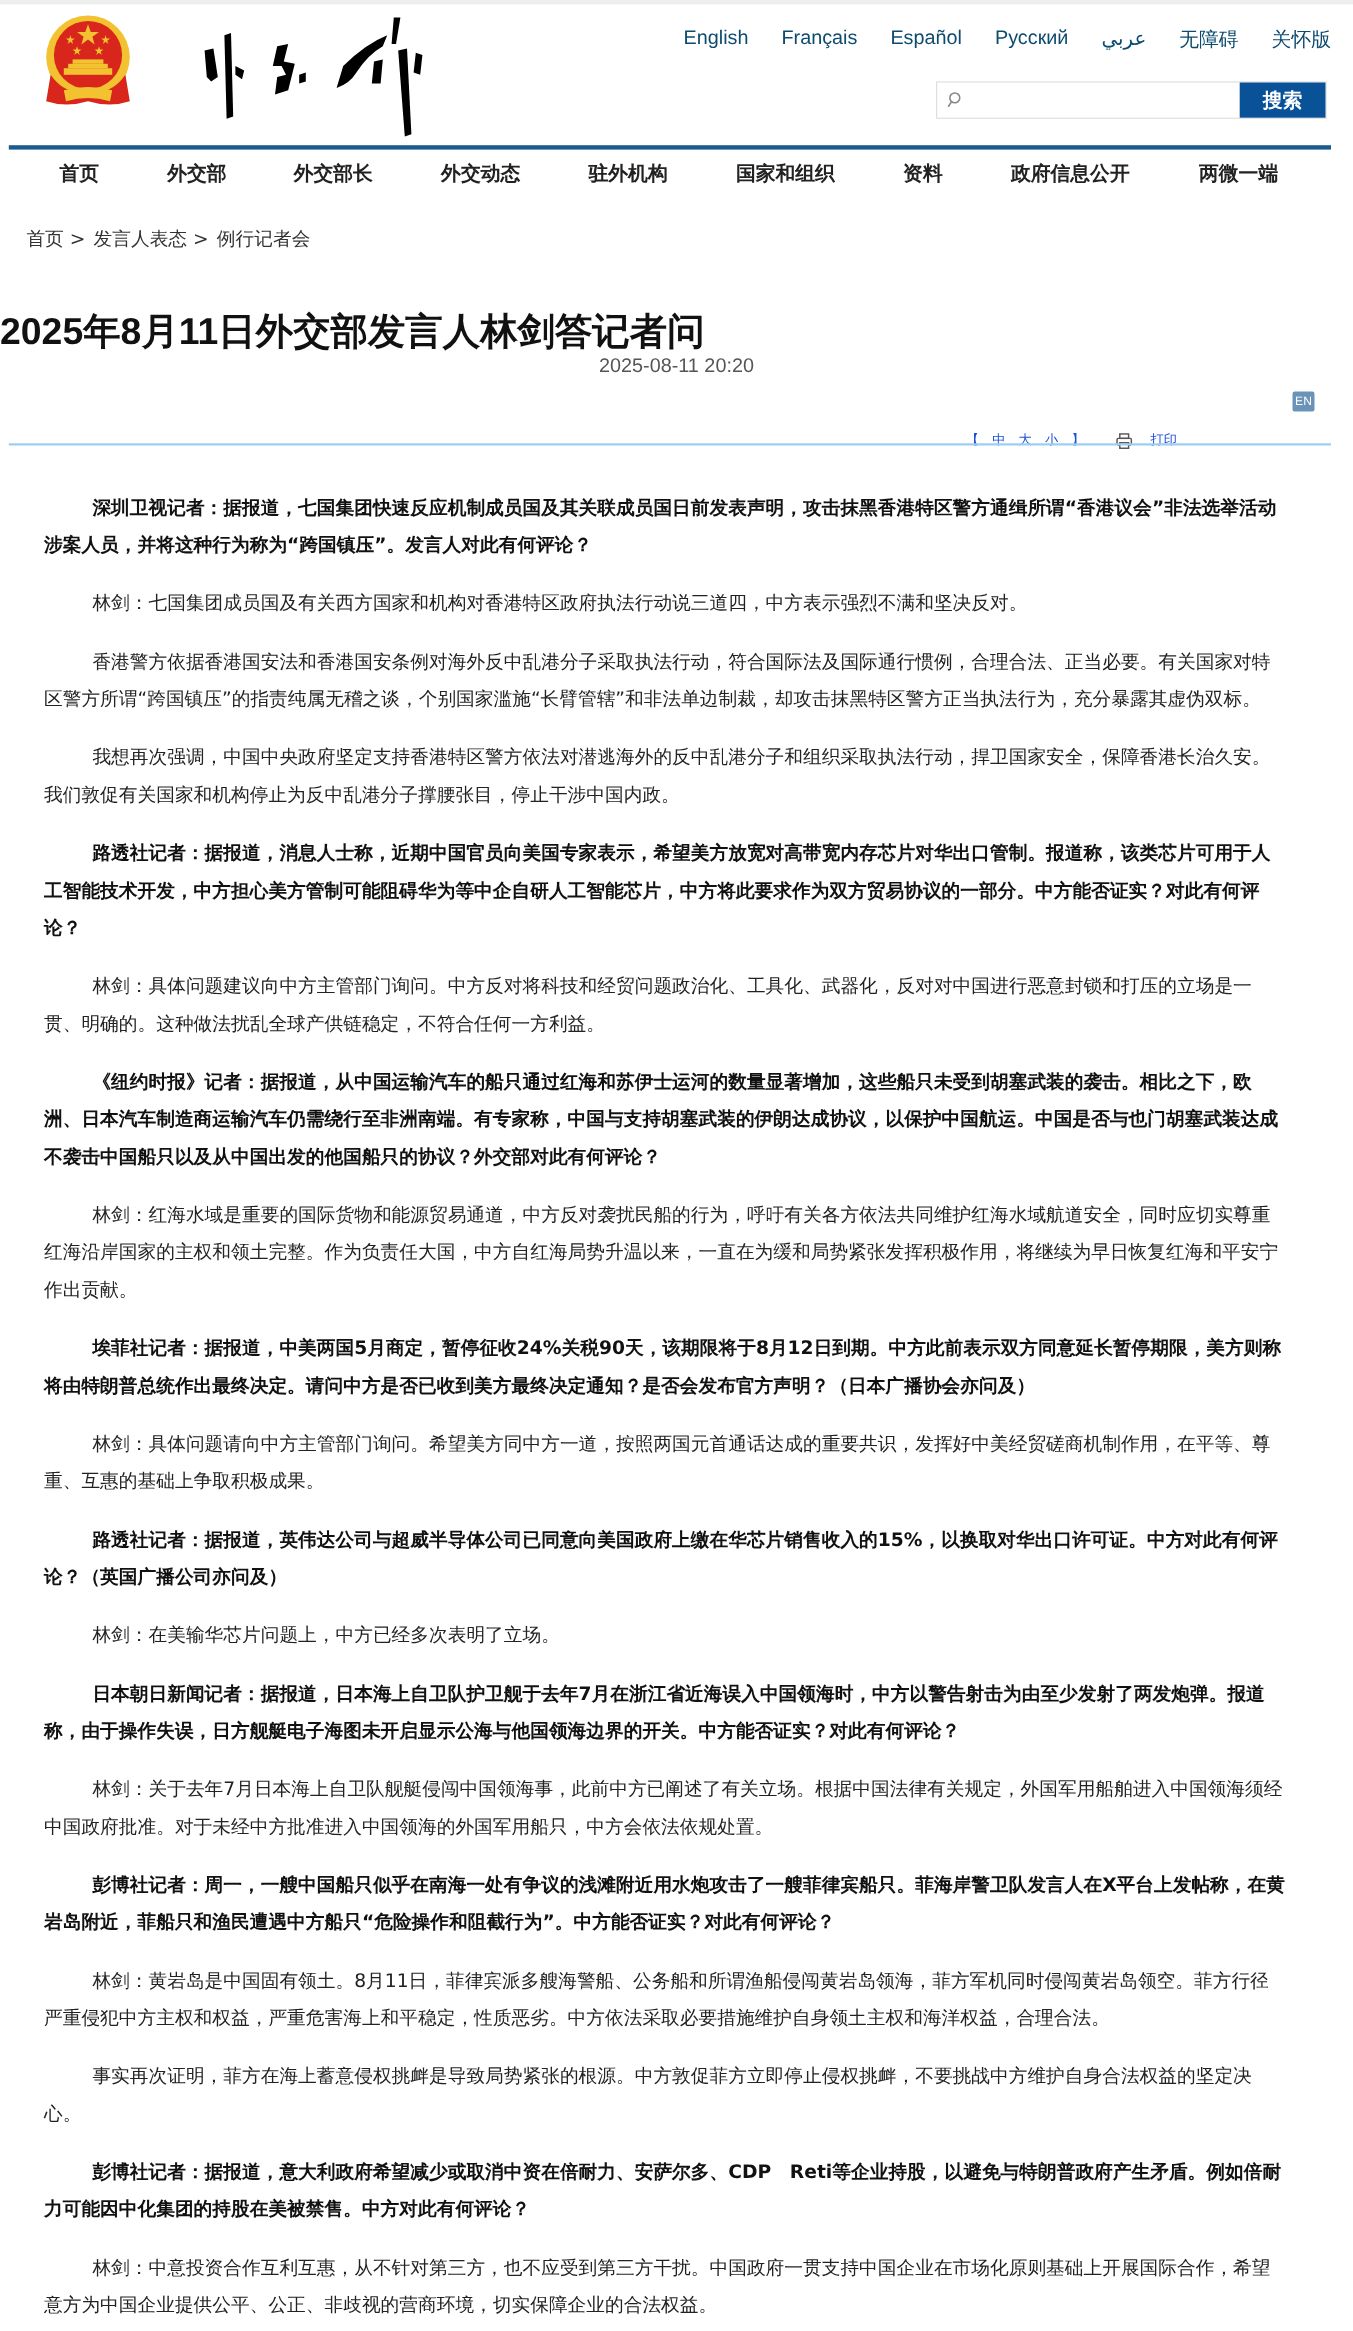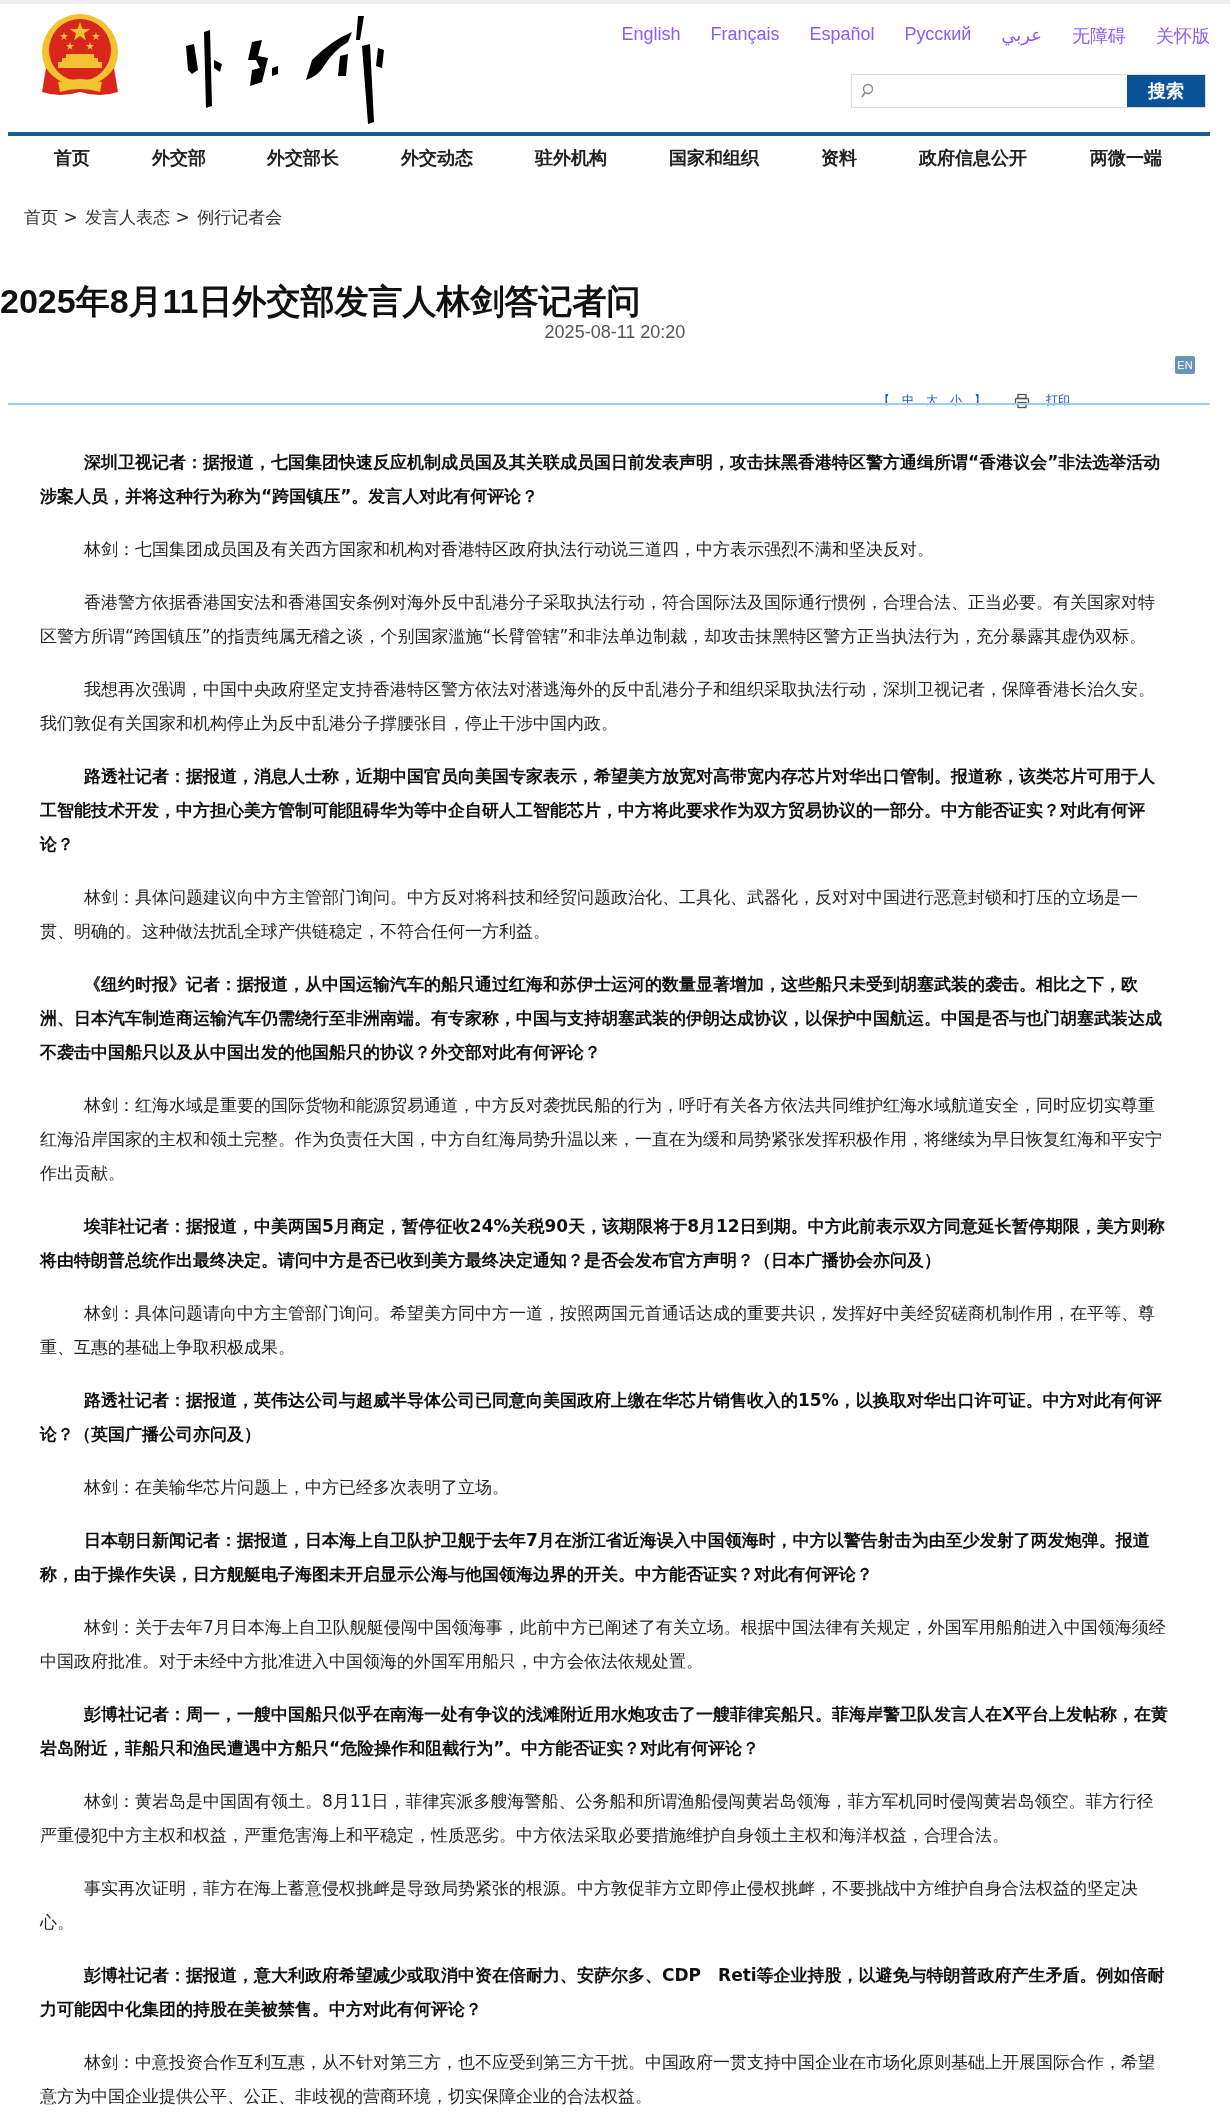--- a/index.html
+++ b/index.html
@@ -3,21 +3,21 @@
 <meta charset="utf-8">
 <style>
   * { box-sizing: border-box; margin: 0; padding: 0; }
   html, body { width: 1230px; background: #ffffff; }
   body { font-family: "DejaVu Sans", "Liberation Sans", sans-serif; color: #222; position: relative; height: 2119px; overflow: hidden; }
   .topstrip { height: 4px; background: #eeeeee; }
   .header { position: relative; height: 128px; }
   .emblem { position: absolute; left: 40px; top: 8px; width: 80px; height: 86px; }
   .calligraphy { position: absolute; left: 172px; top: 6px; width: 230px; height: 118px; }
   .lang-bar { position: absolute; right: 20px; top: 20px; display: flex; gap: 0; }
-  .lang-bar a { font-family: "Liberation Sans", sans-serif; font-size: 18px; color: #8b5cf6; text-decoration: none; margin-left: 30px; }
+  .lang-bar a { font-family: "Liberation Sans", sans-serif; font-size: 18px; color: #0c4a6e; text-decoration: none; margin-left: 30px; }
   .search { position: absolute; left: 851px; top: 70px; width: 355px; height: 34px; border: 1px solid #dcdcdc; display: flex; }
   .search-icon { width: 30px; height: 32px; display: flex; align-items: center; justify-content: center; }
   .search-input { flex: 1; border: none; outline: none; font-size: 14px; background: transparent; }
   .search-btn { width: 78px; background: #0a5297; color: #fff; border: none; font-size: 18px; font-weight: bold; cursor: pointer; }
   .navline { position: absolute; left: 8px; top: 132px; width: 1202px; height: 4px; background: #1d5b8e; }
   .nav { position: absolute; top: 138px; left: 0; width: 1230px; height: 40px; }
   .nav a { position: absolute; top: 8px; font-size: 18px; font-weight: bold; color: #222; text-decoration: none; white-space: nowrap; }
   .breadcrumb { position: absolute; left: 24px; top: 206px; font-size: 17px; color: #333; }
   .breadcrumb span { margin-right: 2px; }
   .title { position: absolute; left: 0; top: 252px; width: 1230px; text-align: left; font-size: 34px; color: #111; font-family: "Liberation Sans", sans-serif; margin-top: 27px; }
@@ -125,21 +125,21 @@
   </span>
 </div>
 <div class="en-badge">EN</div>
 
 <div class="divider"></div>
 
 <div class="article">
   <p class="q">深圳卫视记者：据报道，七国集团快速反应机制成员国及其关联成员国日前发表声明，攻击抹黑香港特区警方通缉所谓“香港议会”非法选举活动涉案人员，并将这种行为称为“跨国镇压”。发言人对此有何评论？</p>
   <p>林剑：七国集团成员国及有关西方国家和机构对香港特区政府执法行动说三道四，中方表示强烈不满和坚决反对。</p>
   <p>香港警方依据香港国安法和香港国安条例对海外反中乱港分子采取执法行动，符合国际法及国际通行惯例，合理合法、正当必要。有关国家对特区警方所谓“跨国镇压”的指责纯属无稽之谈，个别国家滥施“长臂管辖”和非法单边制裁，却攻击抹黑特区警方正当执法行为，充分暴露其虚伪双标。</p>
-  <p>我想再次强调，中国中央政府坚定支持香港特区警方依法对潜逃海外的反中乱港分子和组织采取执法行动，深圳卫视记者，保障香港长治久安。我们敦促有关国家和机构停止为反中乱港分子撑腰张目，停止干涉中国内政。</p>
+  <p>我想再次强调，中国中央政府坚定支持香港特区警方依法对潜逃海外的反中乱港分子和组织采取执法行动，捍卫国家安全，保障香港长治久安。我们敦促有关国家和机构停止为反中乱港分子撑腰张目，停止干涉中国内政。</p>
   <p class="q">路透社记者：据报道，消息人士称，近期中国官员向美国专家表示，希望美方放宽对高带宽内存芯片对华出口管制。报道称，该类芯片可用于人工智能技术开发，中方担心美方管制可能阻碍华为等中企自研人工智能芯片，中方将此要求作为双方贸易协议的一部分。中方能否证实？对此有何评论？</p>
   <p>林剑：具体问题建议向中方主管部门询问。中方反对将科技和经贸问题政治化、工具化、武器化，反对对中国进行恶意封锁和打压的立场是一贯、明确的。这种做法扰乱全球产供链稳定，不符合任何一方利益。</p>
   <p class="q">《纽约时报》记者：据报道，从中国运输汽车的船只通过红海和苏伊士运河的数量显著增加，这些船只未受到胡塞武装的袭击。相比之下，欧洲、日本汽车制造商运输汽车仍需绕行至非洲南端。有专家称，中国与支持胡塞武装的伊朗达成协议，以保护中国航运。中国是否与也门胡塞武装达成不袭击中国船只以及从中国出发的他国船只的协议？外交部对此有何评论？</p>
   <p>林剑：红海水域是重要的国际货物和能源贸易通道，中方反对袭扰民船的行为，呼吁有关各方依法共同维护红海水域航道安全，同时应切实尊重红海沿岸国家的主权和领土完整。作为负责任大国，中方自红海局势升温以来，一直在为缓和局势紧张发挥积极作用，将继续为早日恢复红海和平安宁作出贡献。</p>
   <p class="q">埃菲社记者：据报道，中美两国5月商定，暂停征收24%关税90天，该期限将于8月12日到期。中方此前表示双方同意延长暂停期限，美方则称将由特朗普总统作出最终决定。请问中方是否已收到美方最终决定通知？是否会发布官方声明？（日本广播协会亦问及）</p>
   <p>林剑：具体问题请向中方主管部门询问。希望美方同中方一道，按照两国元首通话达成的重要共识，发挥好中美经贸磋商机制作用，在平等、尊重、互惠的基础上争取积极成果。</p>
   <p class="q">路透社记者：据报道，英伟达公司与超威半导体公司已同意向美国政府上缴在华芯片销售收入的15%，以换取对华出口许可证。中方对此有何评论？（英国广播公司亦问及）</p>
   <p>林剑：在美输华芯片问题上，中方已经多次表明了立场。</p>
   <p class="q">日本朝日新闻记者：据报道，日本海上自卫队护卫舰于去年7月在浙江省近海误入中国领海时，中方以警告射击为由至少发射了两发炮弹。报道称，由于操作失误，日方舰艇电子海图未开启显示公海与他国领海边界的开关。中方能否证实？对此有何评论？</p>
   <p>林剑：关于去年7月日本海上自卫队舰艇侵闯中国领海事，此前中方已阐述了有关立场。根据中国法律有关规定，外国军用船舶进入中国领海须经中国政府批准。对于未经中方批准进入中国领海的外国军用船只，中方会依法依规处置。</p>

